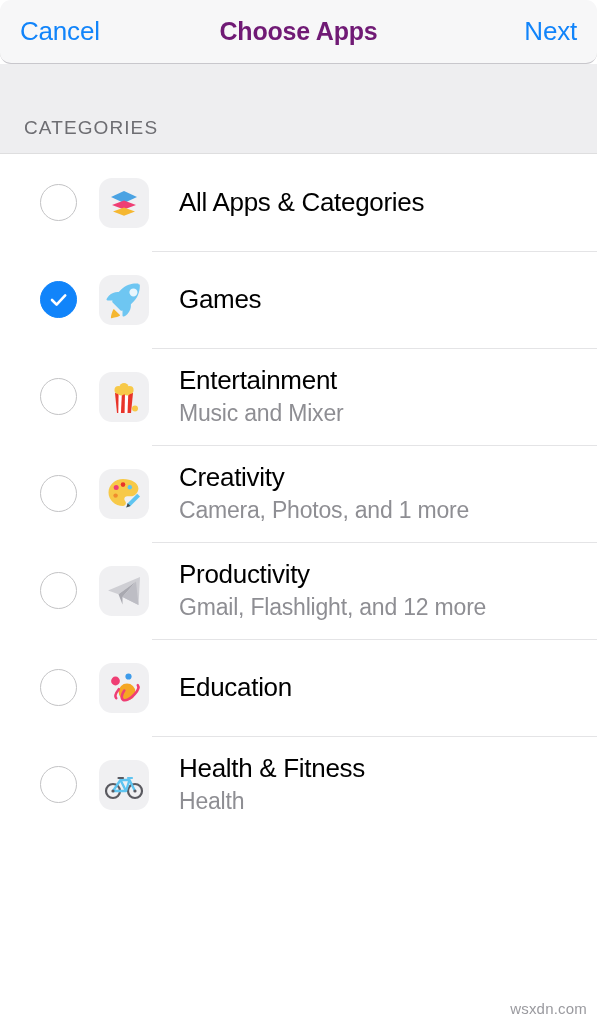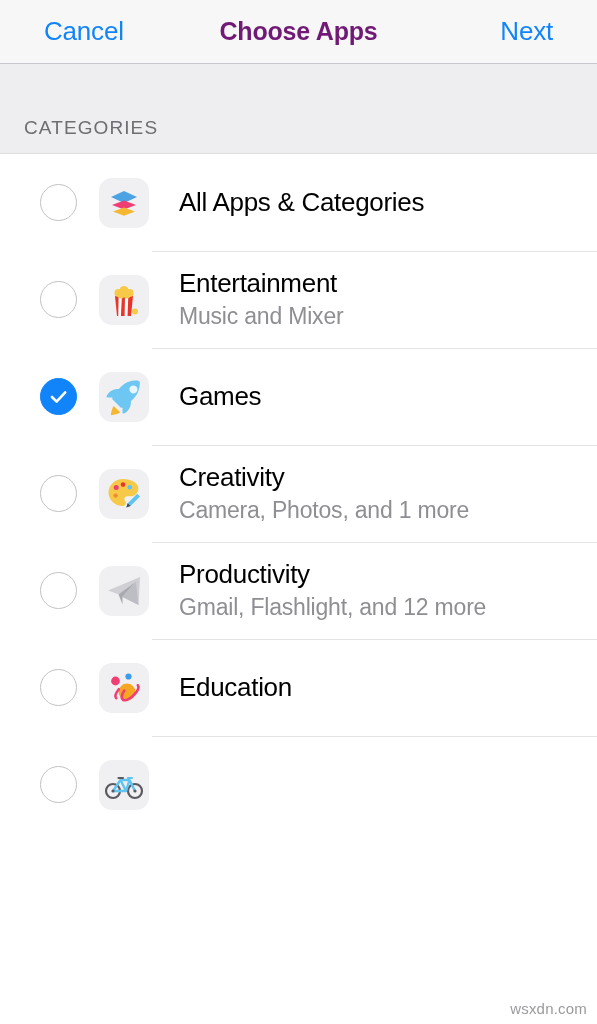--- a/index.html
+++ b/index.html
@@ -24,21 +24,22 @@
   
   .navbar {
     position: relative;
     height: 64px;
     flex: 0 0 64px;
     background: #f7f7f8;
     border-bottom: 1px solid #c8c7cc;
     display: flex;
     align-items: center;
     justify-content: space-between;
-    padding: 0 44px;
+    padding: 0 20px;
+    border-radius: 11px;
   }
 
   .nav-btn {
     font-size: 26px;
     color: #1184fa;
     letter-spacing: -0.2px;
     background: none;
     border: none;
     font-family: inherit;
     cursor: pointer;
@@ -194,20 +195,37 @@
         <div class="checkbox"></div>
         <div class="icon-tile">
           <svg width="38" height="38" viewBox="0 0 38 38">
       <path d="M19 7 L32 13 L19 19 L6 13 Z" fill="#4ba3e3"></path>
       <path d="M19 16.5 L31 21 L19 25.5 L7 21 Z" fill="#ef3e74"></path>
       <path d="M19 23.5 L30 27.6 L19 31.7 L8 27.6 Z" fill="#f5b731"></path>
     </svg>
         </div>
         <div class="row-text">
           <div class="row-title">All Apps &amp; Categories</div>
+        </div>
+      </div>
+      <div class="row">
+        <div class="checkbox checked">
+          <svg class="tick" width="21" height="21" viewBox="0 0 21 21">
+            <path d="M4 11l4.6 4.6L17.2 6.4" fill="none" stroke="#ffffff" stroke-width="2.6" stroke-linecap="round" stroke-linejoin="round"></path>
+          </svg>
+        </div>
+        <div class="icon-tile">
+          <svg width="40" height="40" viewBox="0 0 40 40">
+      <path d="M34.8 4.6c-.1-.5-.5-.9-1-1C30 2.9 22.6 4.2 17.7 9.1l-3 3c-3.5-.3-7 .9-9.6 3.4-1 1-1.9 2.2-2.5 3.5-.3.7.2 1.5 1 1.5h5.1l-.1.1c-.5.5-.5 1.3 0 1.8l8 8c.5.5 1.3.5 1.8 0l.1-.1v5.1c0 .8.8 1.3 1.5 1 1.3-.6 2.5-1.5 3.5-2.5 2.5-2.5 3.7-6.1 3.4-9.6l3-3c4.9-4.9 6.2-12.2 5.9-16.7z" fill="#6ec6f2"></path>
+      <path d="M26.6 9.6c1.6-1.6 4.1-1.6 5.7 0 1.6 1.6 1.6 4.1 0 5.7-1.6 1.6-4.1 1.6-5.7 0-1.6-1.6-1.6-4.1 0-5.7z" fill="#e8f6fd"></path>
+      <path d="M9.8 28.9c-1.8 1.8-2.7 7.2-2.9 8.3-.1.6.4 1.1 1 1 1.1-.2 6.5-1.1 8.3-2.9" fill="#f5b731"></path>
+    </svg>
+        </div>
+        <div class="row-text">
+          <div class="row-title">Games</div>
         </div>
       </div>
       <div class="row">
         <div class="checkbox"></div>
         <div class="icon-tile">
           <svg width="40" height="40" viewBox="0 0 40 40">
       <path d="M11 16h18l-2 20H13z" fill="#e8342a"></path>
       <path d="M14.6 16h3.3l-1 20h-2.6z" fill="#ffffff"></path>
       <path d="M21 16h3.3l-.8 20h-2.9z" fill="#ffffff"></path>
       <g fill="#f7c948">
@@ -219,37 +237,20 @@
         <circle cx="31" cy="31.5" r="3"></circle>
       </g>
     </svg>
         </div>
         <div class="row-text">
           <div class="row-title">Entertainment</div>
           <div class="row-subtitle">Music and Mixer</div>
         </div>
       </div>
       <div class="row">
-        <div class="checkbox checked">
-          <svg class="tick" width="21" height="21" viewBox="0 0 21 21">
-            <path d="M4 11l4.6 4.6L17.2 6.4" fill="none" stroke="#ffffff" stroke-width="2.6" stroke-linecap="round" stroke-linejoin="round"></path>
-          </svg>
-        </div>
-        <div class="icon-tile">
-          <svg width="40" height="40" viewBox="0 0 40 40">
-      <path d="M34.8 4.6c-.1-.5-.5-.9-1-1C30 2.9 22.6 4.2 17.7 9.1l-3 3c-3.5-.3-7 .9-9.6 3.4-1 1-1.9 2.2-2.5 3.5-.3.7.2 1.5 1 1.5h5.1l-.1.1c-.5.5-.5 1.3 0 1.8l8 8c.5.5 1.3.5 1.8 0l.1-.1v5.1c0 .8.8 1.3 1.5 1 1.3-.6 2.5-1.5 3.5-2.5 2.5-2.5 3.7-6.1 3.4-9.6l3-3c4.9-4.9 6.2-12.2 5.9-16.7z" fill="#6ec6f2"></path>
-      <path d="M26.6 9.6c1.6-1.6 4.1-1.6 5.7 0 1.6 1.6 1.6 4.1 0 5.7-1.6 1.6-4.1 1.6-5.7 0-1.6-1.6-1.6-4.1 0-5.7z" fill="#e8f6fd"></path>
-      <path d="M9.8 28.9c-1.8 1.8-2.7 7.2-2.9 8.3-.1.6.4 1.1 1 1 1.1-.2 6.5-1.1 8.3-2.9" fill="#f5b731"></path>
-    </svg>
-        </div>
-        <div class="row-text">
-          <div class="row-title">Games</div>
-        </div>
-      </div>
-      <div class="row">
         <div class="checkbox"></div>
         <div class="icon-tile">
           <svg width="40" height="40" viewBox="0 0 40 40">
       <path d="M19 5C11 5 4.5 11 4.5 18.5S11 32 19 32c1.6 0 2.9-1.3 2.9-2.9 0-.8-.3-1.5-.8-2-.5-.5-.8-1.2-.8-2 0-1.6 1.3-2.9 2.9-2.9h3.4c4.3 0 7.8-3.5 7.8-7.8C34.4 9 27.5 5 19 5z" fill="#f7c948"></path>
       <circle cx="12.2" cy="13.6" r="2.5" fill="#ef3e74"></circle>
       <circle cx="19" cy="10.6" r="2.3" fill="#e8342a"></circle>
       <circle cx="25.8" cy="13.3" r="2.2" fill="#5fc4f0"></circle>
       <circle cx="11.6" cy="21.6" r="2.2" fill="#f08c2e"></circle>
       <path d="M36 22.5l-9.5 9.5-4.2 1.4 1.4-4.2 9.5-9.5z" fill="#5fc4f0"></path>
       <path d="M22.3 33.4l1.4-4.2 2.8 2.8z" fill="#4a4a4a"></path>
@@ -297,17 +298,21 @@
       <circle cx="31" cy="26" r="7" fill="none" stroke="#5a5a60" stroke-width="2.2"></circle>
       <path d="M9 26l7.5-11h9L31 26" fill="none" stroke="#5fc4f0" stroke-width="2.4" stroke-linejoin="round"></path>
       <path d="M16.5 15L22 26H9" fill="none" stroke="#5fc4f0" stroke-width="2.4" stroke-linejoin="round"></path>
       <path d="M22 26l3.5-11" fill="none" stroke="#5fc4f0" stroke-width="2.4"></path>
       <path d="M24 13h4" stroke="#5fc4f0" stroke-width="2.2" stroke-linecap="round"></path>
       <path d="M14.5 13h4.5" stroke="#5a5a60" stroke-width="2.2" stroke-linecap="round"></path>
       <circle cx="9" cy="26" r="1.6" fill="#5a5a60"></circle>
       <circle cx="31" cy="26" r="1.6" fill="#5a5a60"></circle>
     </svg>
         </div>
+        <div class="row-text">
+          <div class="row-title">Health &amp; Fitness</div>
+          <div class="row-subtitle">Health</div>
+        </div>
       </div>
     </div>
 
   <div class="watermark">wsxdn.com</div>
 </div>
 
 </body></html>

